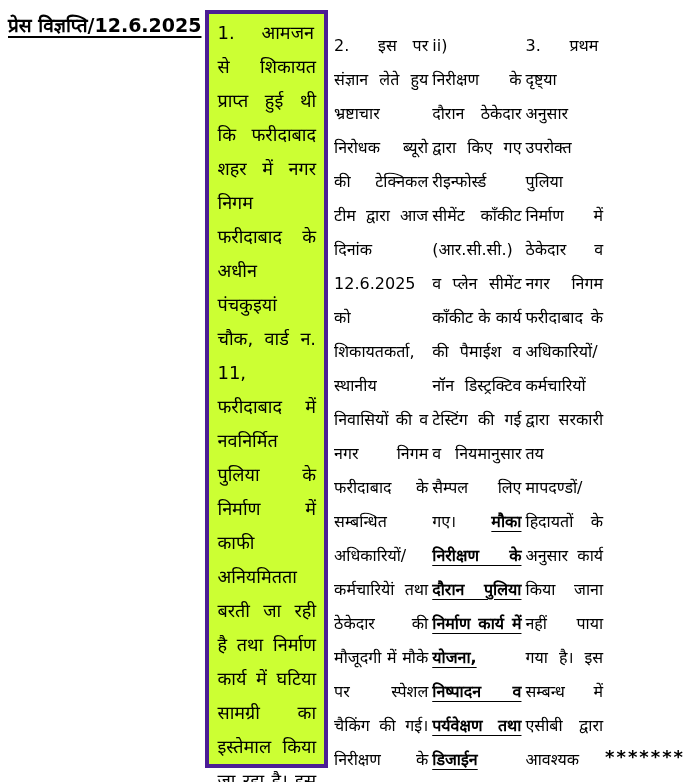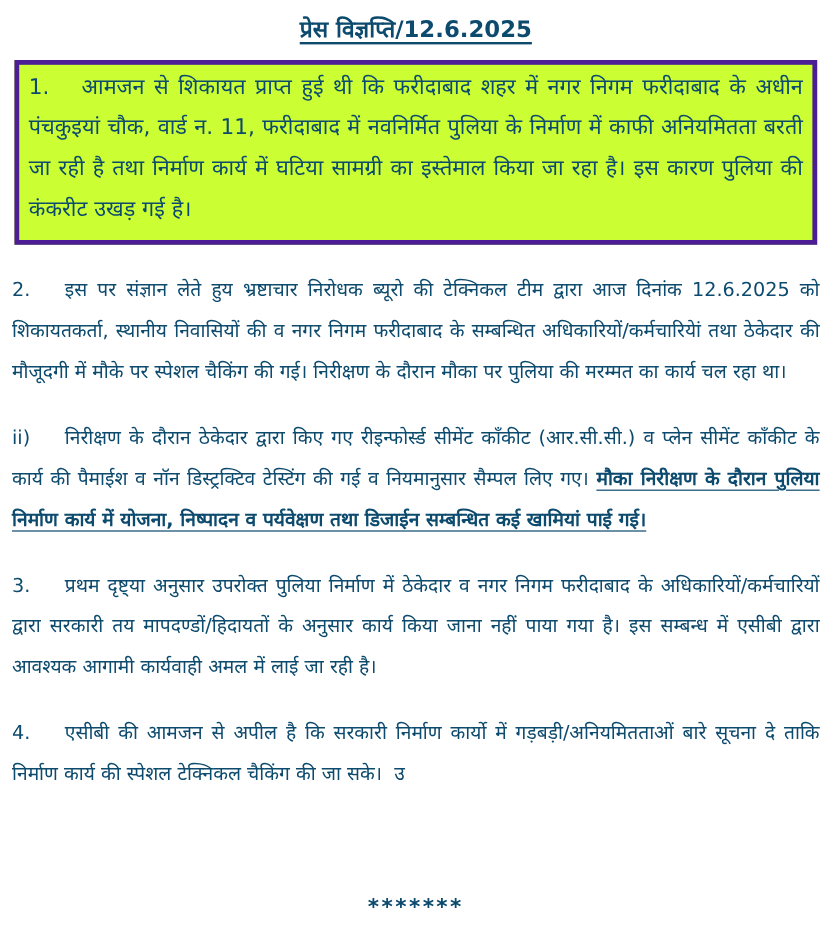--- a/index.html
+++ b/index.html
@@ -8,25 +8,25 @@
     background: #ffffff;
   }
   .page {
     position: relative;
     width: 693px;
     height: 782px;
     box-sizing: border-box;
     margin: 0;
     padding: 8px 8px 14px 8px;
     background: #ffffff;
-    color: #0c4a6e;
+    color: #000000;
     font-family: "DejaVu Sans", "Liberation Sans", sans-serif;
     overflow: hidden;
     display: flex;
-    flex-direction: column;
+    flex-direction: row;
   }
   .title {
     text-align: center;
     font-size: 19px;
     font-weight: bold;
     line-height: 30px;
     margin: 2px 0 8px 0;
     flex: 0 0 auto;
   }
   .title .u {
@@ -90,19 +90,16 @@
   </div>
 
   <div class="para">
     <span class="num">ii)</span><span>निरीक्षण के दौरान ठेकेदार द्वारा किए गए रीइन्फोर्स्ड सीमेंट काँकीट (आर.सी.सी.) व प्लेन सीमेंट काँकीट के कार्य की पैमाईश व नॉन डिस्ट्रक्टिव टेस्टिंग की गई व नियमानुसार सैम्पल लिए गए। </span><span class="emph-bu">मौका निरीक्षण के दौरान पुलिया निर्माण कार्य में योजना, निष्पादन व पर्यवेक्षण तथा डिजाईन सम्बन्धित कई खामियां पाई गई।</span>
   </div>
 
   <div class="para">
     <span class="num">3.</span><span class="emph-u">प्रथम दृष्ट्या अनुसार उपरोक्त पुलिया निर्माण में ठेकेदार व नगर निगम फरीदाबाद के अधिकारियों/कर्मचारियों द्वारा सरकारी तय मापदण्डों/हिदायतों के अनुसार कार्य किया जाना नहीं पाया गया है</span><span>। इस सम्बन्ध में एसीबी द्वारा आवश्यक आगामी कार्यवाही अमल में लाई जा रही है।</span>
   </div>
 
-  <div class="para">
-    <span class="num">4.</span><span>एसीबी की आमजन से अपील है कि सरकारी निर्माण कार्यो में गड़बड़ी/अनियमितताओं बारे सूचना दे ताकि निर्माण कार्य की स्पेशल टेक्निकल चैकिंग की जा सके।&nbsp; उ</span>
-  </div>
 
   <div class="footer">*******</div>
 
 </div>
 
 </body></html>

